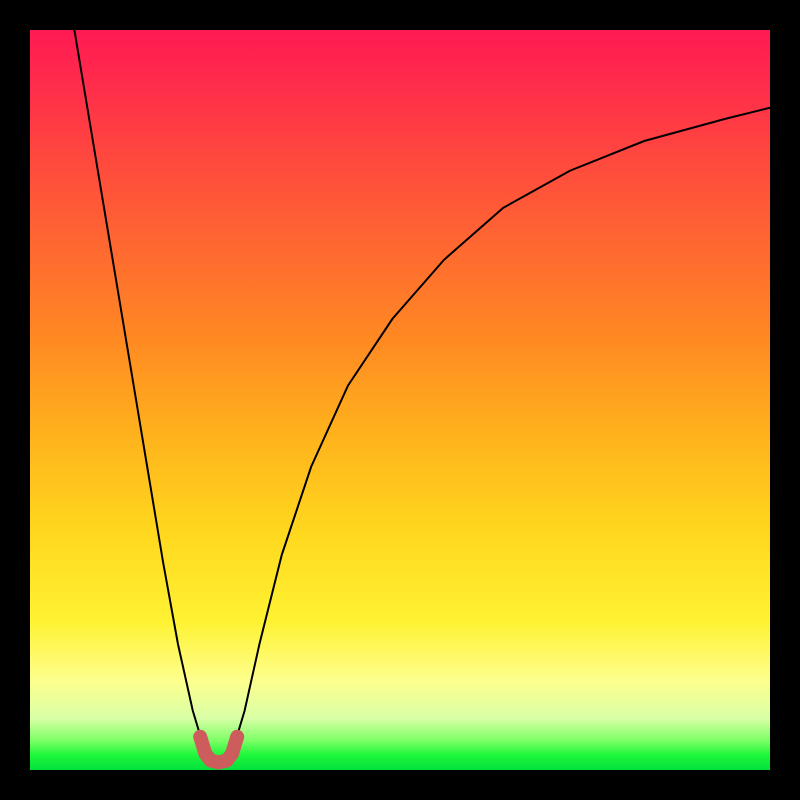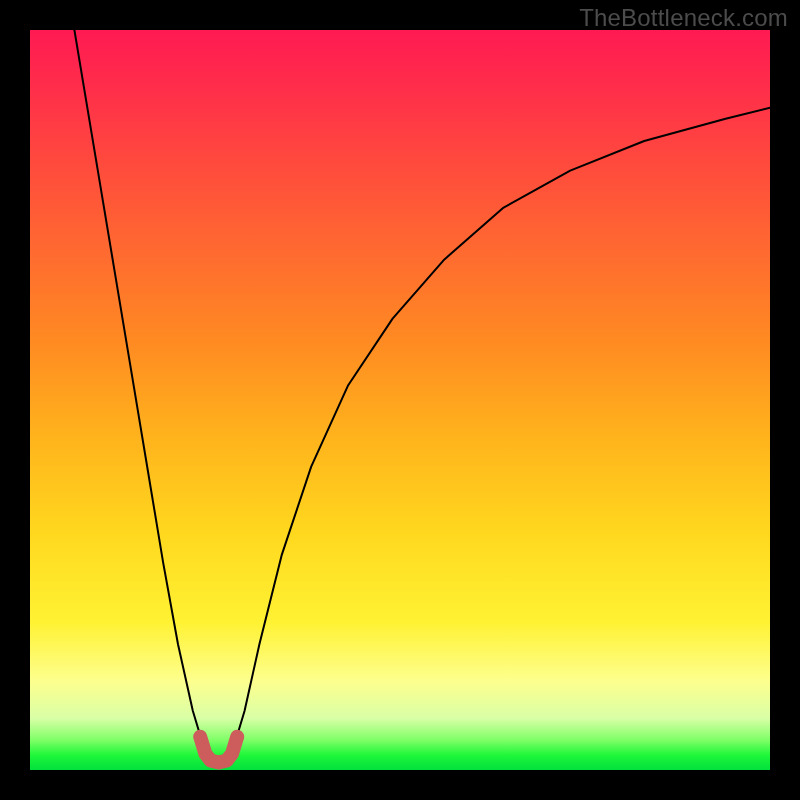--- a/index.html
+++ b/index.html
@@ -55,21 +55,20 @@
     left: 0;
     top: 0;
     width: 740px;
     height: 740px;
   }
 </style>
 </head>
 <body>
 
 <div class="frame">
-  <div class="watermark">TheBottleneck.com</div>
   <div class="plot-area">
     <svg class="curves" viewBox="0 0 740 740" preserveAspectRatio="none">
       <g id="chart-paths">
           <path d="M44.40 0.00 L59.20 88.80 L74.00 177.60 L88.80 266.40 L103.60 355.20 L118.40 444.00 L133.20 532.80 L148.00 614.20 L162.80 680.80 L173.90 717.80" fill="none" stroke="#000000" stroke-width="2" stroke-linecap="round" stroke-linejoin="round"></path>
           <path d="M203.50 717.80 L214.60 680.80 L229.40 614.20 L251.60 525.40 L281.20 436.60 L318.20 355.20 L362.60 288.60 L414.40 229.40 L473.60 177.60 L540.20 140.60 L614.20 111.00 L695.60 88.80 L740.00 77.70" fill="none" stroke="#000000" stroke-width="2" stroke-linecap="round" stroke-linejoin="round"></path>
           <path d="M170.20 706.70 L175.38 723.72 L180.56 730.38 L188.70 732.60 L196.84 730.38 L202.02 723.72 L207.20 706.70" fill="none" stroke="#cd5c5c" stroke-width="14" stroke-linecap="round" stroke-linejoin="round"></path>
         </g>
     </svg>
   </div>
 </div>

